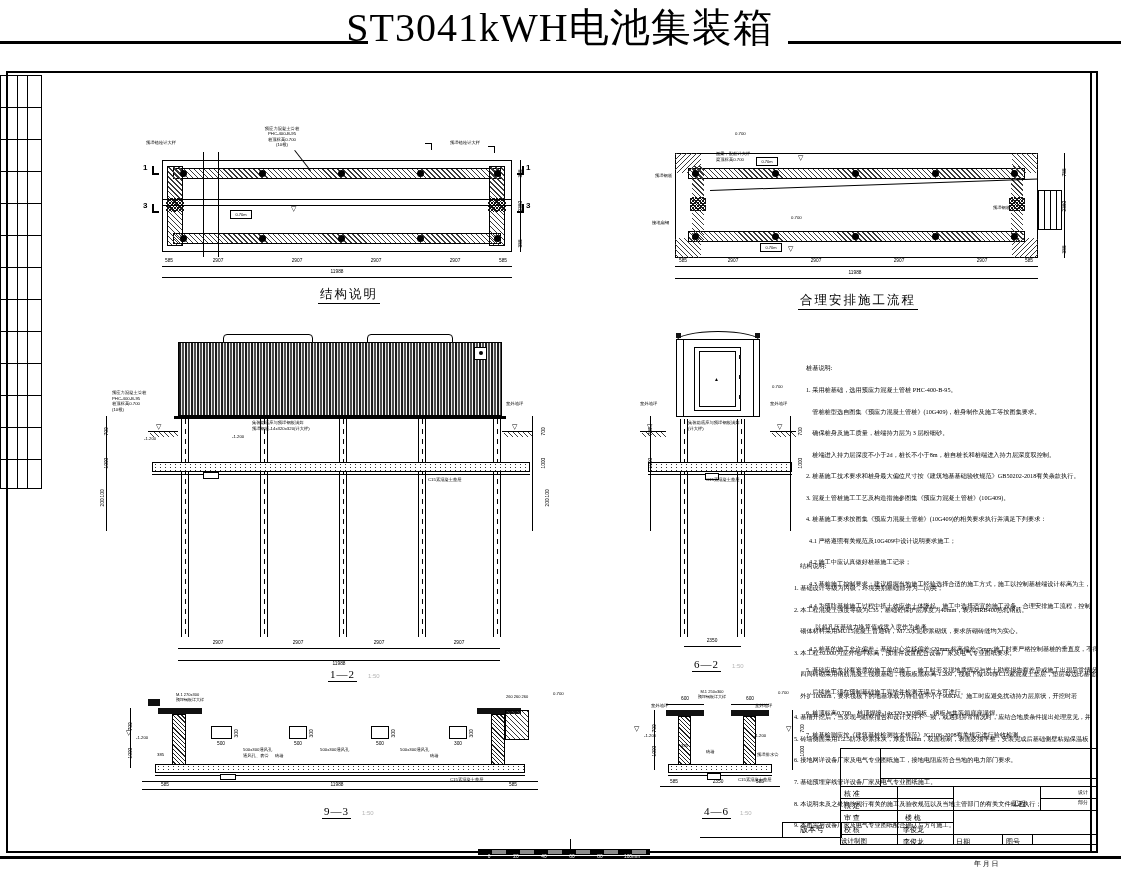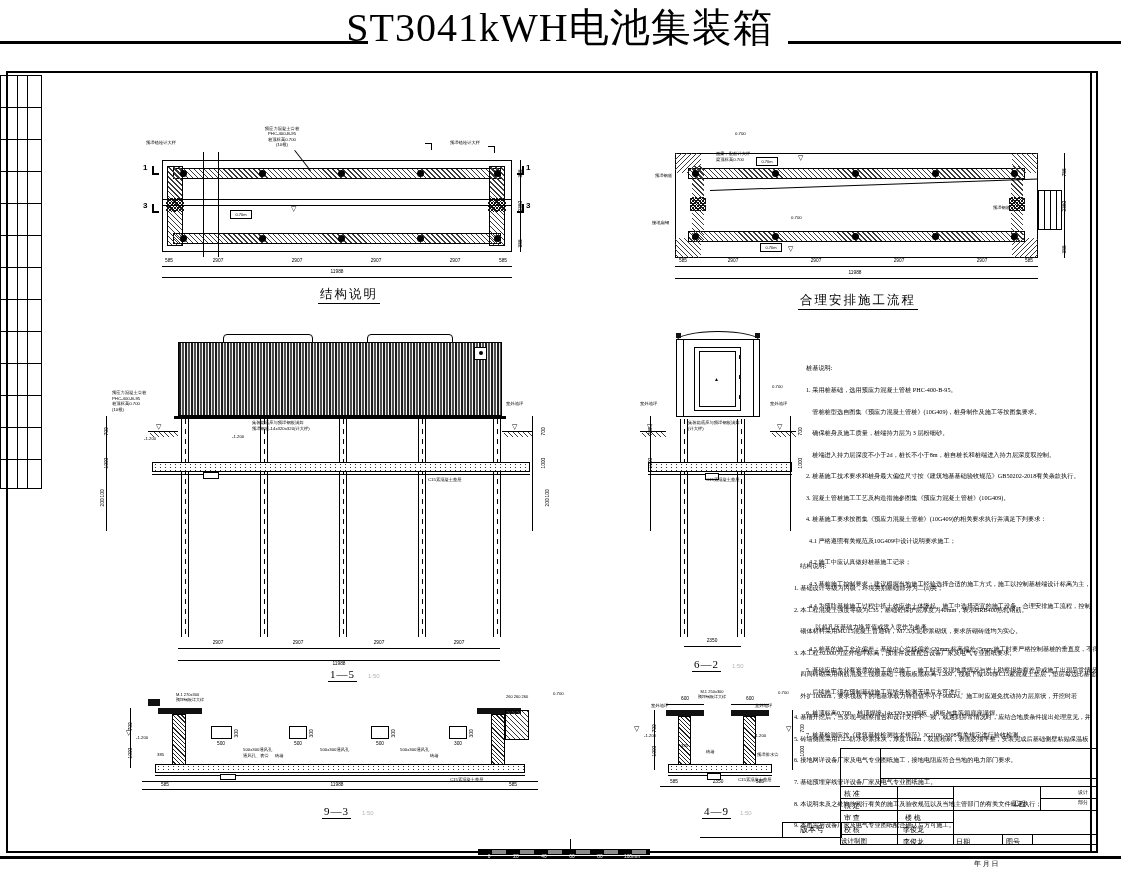--- a/index.html
+++ b/index.html
@@ -208,21 +208,21 @@
     <div>预埋钢板-14x320x320(详大样)</div>
   </div>
   <div class="tiny" style="left:506px;top:401px">室外地坪</div>
   <div class="ln" style="left:178px;top:648px;width:322px;height:1px"></div>
   <div class="dim" style="left:209px;top:641px;width:18px">2907</div>
   <div class="dim" style="left:289px;top:641px;width:18px">2907</div>
   <div class="dim" style="left:370px;top:641px;width:18px">2907</div>
   <div class="dim" style="left:450px;top:641px;width:18px">2907</div>
   <div class="ln" style="left:178px;top:660px;width:322px;height:1px"></div>
   <div class="dim" style="left:322px;top:662px;width:34px">11988</div>
-  <div class="seclabel" style="left:328px;top:668px">1—5</div>
+  <div class="seclabel" style="left:328px;top:668px">1—2</div>
   <div class="scaletxt" style="left:368px;top:673px">1:50</div>
 
   <div style="position:absolute;left:676px;top:331px;width:84px;height:10px;border:1px solid #000;border-bottom:none;border-radius:50% 50% 0 0/100% 100% 0 0;box-sizing:border-box;background:#fff"></div>
   <div class="bx" style="left:676px;top:339px;width:84px;height:78px;border-width:1.5px"></div>
   <div class="ln" style="left:683px;top:339px;width:1px;height:78px"></div>
   <div class="ln" style="left:753px;top:339px;width:1px;height:78px"></div>
   <div class="blk" style="left:676px;top:333px;width:5px;height:5px"></div>
   <div class="blk" style="left:755px;top:333px;width:5px;height:5px"></div>
   <div class="bx" style="left:694px;top:347px;width:47px;height:64px"></div>
   <div class="bx" style="left:699px;top:351px;width:37px;height:56px;border-width:0.8px"></div>
@@ -337,21 +337,21 @@
   <div class="ln" style="left:654px;top:710px;width:1px;height:60px"></div>
   <div class="dimv" style="left:647px;top:722px;width:16px">700</div>
   <div class="dimv" style="left:647px;top:746px;width:16px">1000</div>
   <div class="ln" style="left:792px;top:710px;width:1px;height:60px"></div>
   <div class="dimv" style="left:795px;top:722px;width:16px">700</div>
   <div class="dimv" style="left:795px;top:746px;width:16px">1000</div>
   <div class="ln" style="left:660px;top:786px;width:120px;height:1px"></div>
   <div class="dim" style="left:666px;top:780px;width:16px">585</div>
   <div class="dim" style="left:708px;top:780px;width:20px">2350</div>
   <div class="dim" style="left:752px;top:780px;width:16px">585</div>
-  <div class="seclabel" style="left:702px;top:805px">4—9</div>
+  <div class="seclabel" style="left:702px;top:805px">4—6</div>
   <div class="scaletxt" style="left:740px;top:810px">1:50</div>
 
   <div class="note" style="left:806px;top:350px;width:290px;overflow:hidden">
     <div>桩基说明:</div>
     <div>1. 采用桩基础，选用预应力混凝土管桩 PHC-400-B-95。</div>
     <div>    管桩桩型选自图集《预应力混凝土管桩》(10G409)，桩身制作及施工等按图集要求。</div>
     <div>    确保桩身及施工质量，桩端持力层为 3 层粉细砂。</div>
     <div>    桩端进入持力层深度不小于2d，桩长不小于8m，桩自桩长和桩端进入持力层深度双控制。</div>
     <div>2. 桩基施工技术要求和桩身最大偏位尺寸按《建筑地基基础验收规范》GB50202-2018有关条款执行。</div>
     <div>3. 混凝土管桩施工工艺及构造措施参图集《预应力混凝土管桩》(10G409)。</div>

